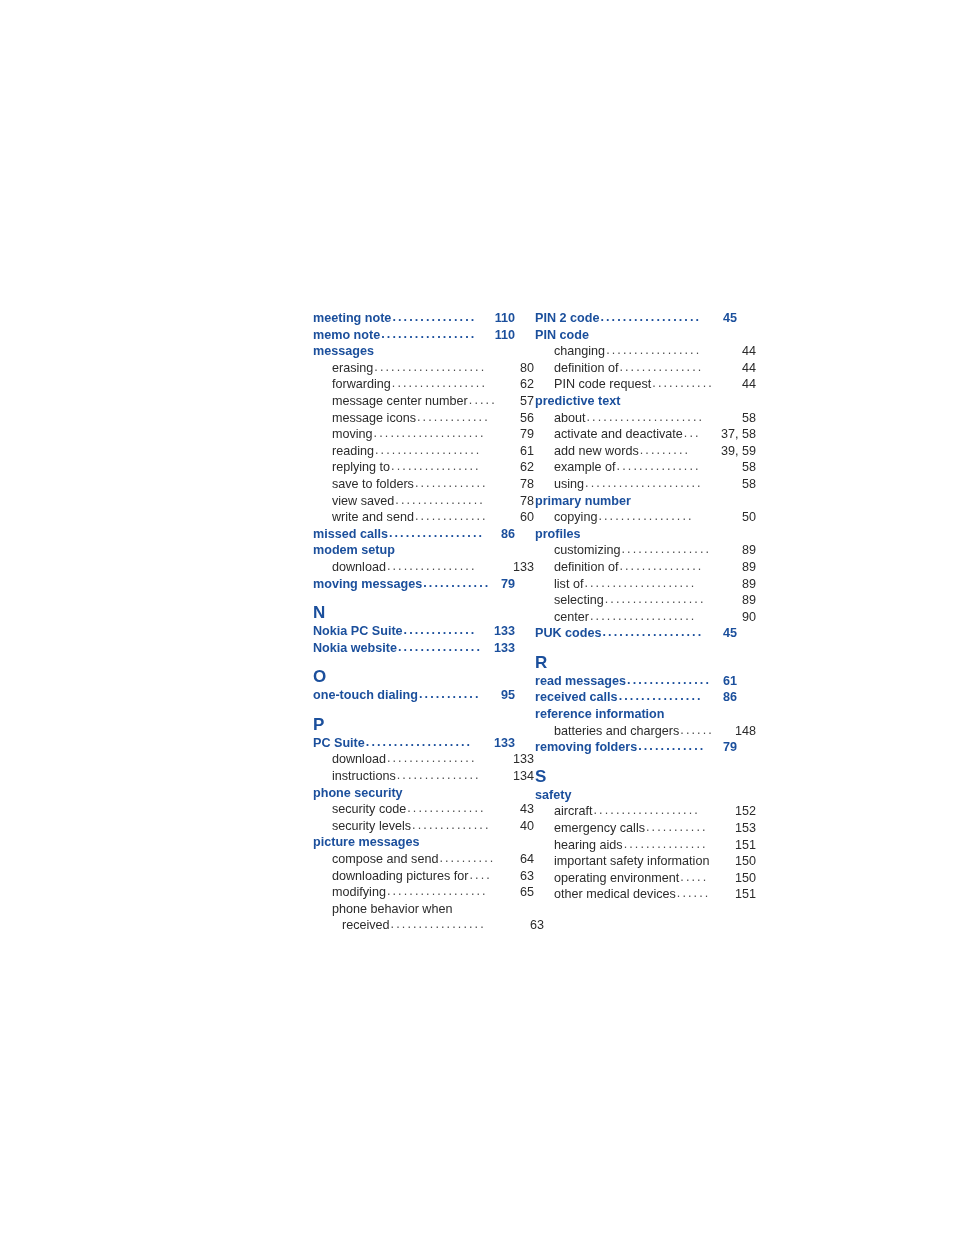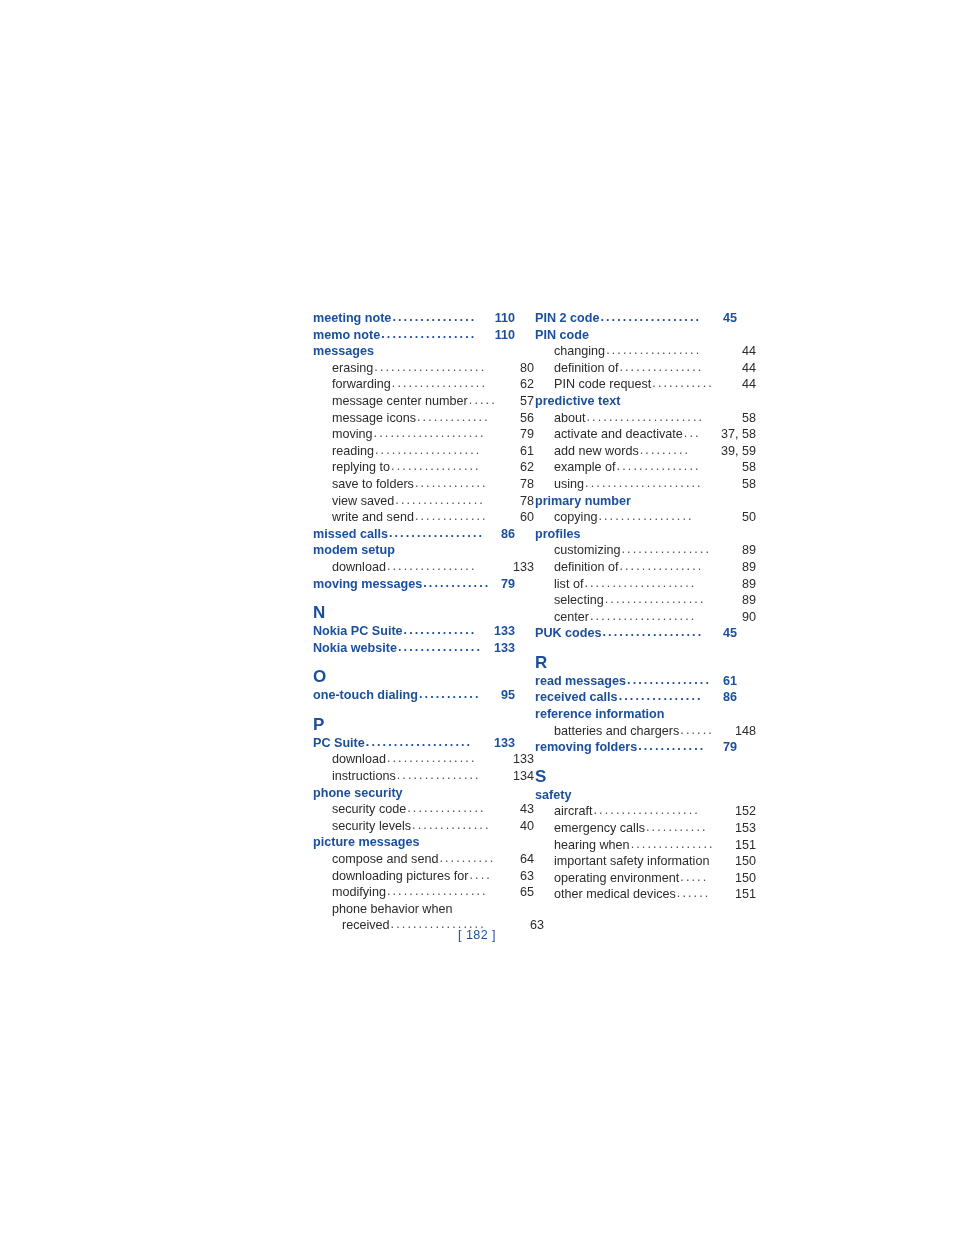--- a/index.html
+++ b/index.html
@@ -408,21 +408,21 @@
           <span class="label">aircraft</span>
           <span class="leader">...................</span>
           <span class="pageno">152</span>
         </div>
         <div class="entry sub">
           <span class="label">emergency calls</span>
           <span class="leader">...........</span>
           <span class="pageno">153</span>
         </div>
         <div class="entry sub">
-          <span class="label">hearing when</span>
+          <span class="label">hearing aids</span>
           <span class="leader">...............</span>
           <span class="pageno">151</span>
         </div>
         <div class="entry sub nodots">
           <span class="label">important safety information</span>
           <span class="leader"></span>
           <span class="pageno">150</span>
         </div>
         <div class="entry sub">
           <span class="label">operating environment</span>
@@ -430,15 +430,14 @@
           <span class="pageno">150</span>
         </div>
         <div class="entry sub">
           <span class="label">other medical devices</span>
           <span class="leader">......</span>
           <span class="pageno">151</span>
         </div>
       </div>
     </div>
 
-  <div id="page-number">[ 182 ]</div>
 
 </div>
 
 </body></html>

